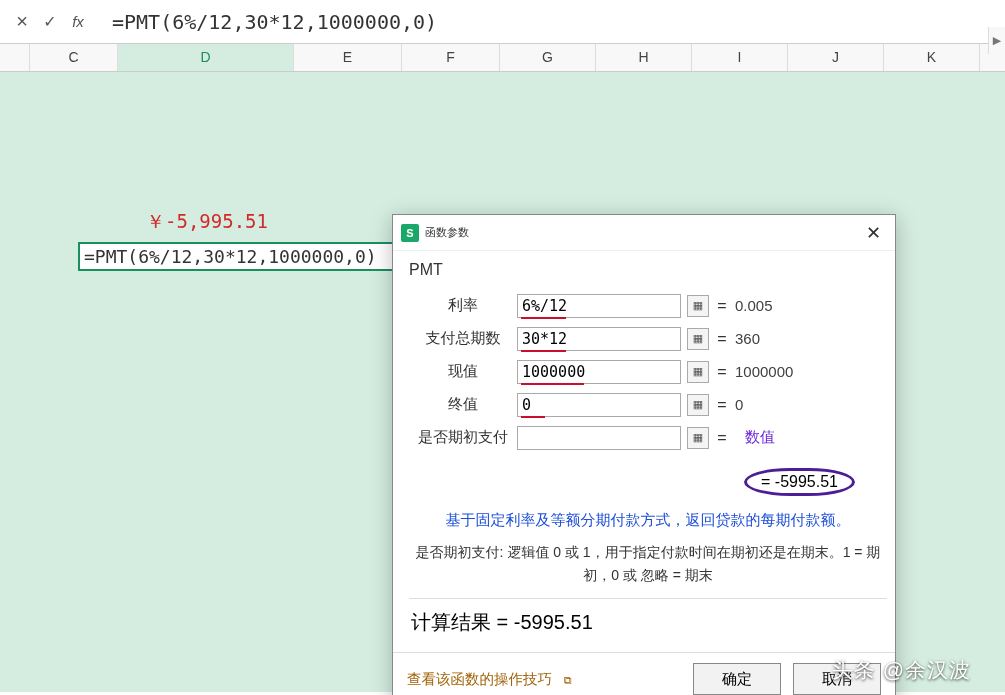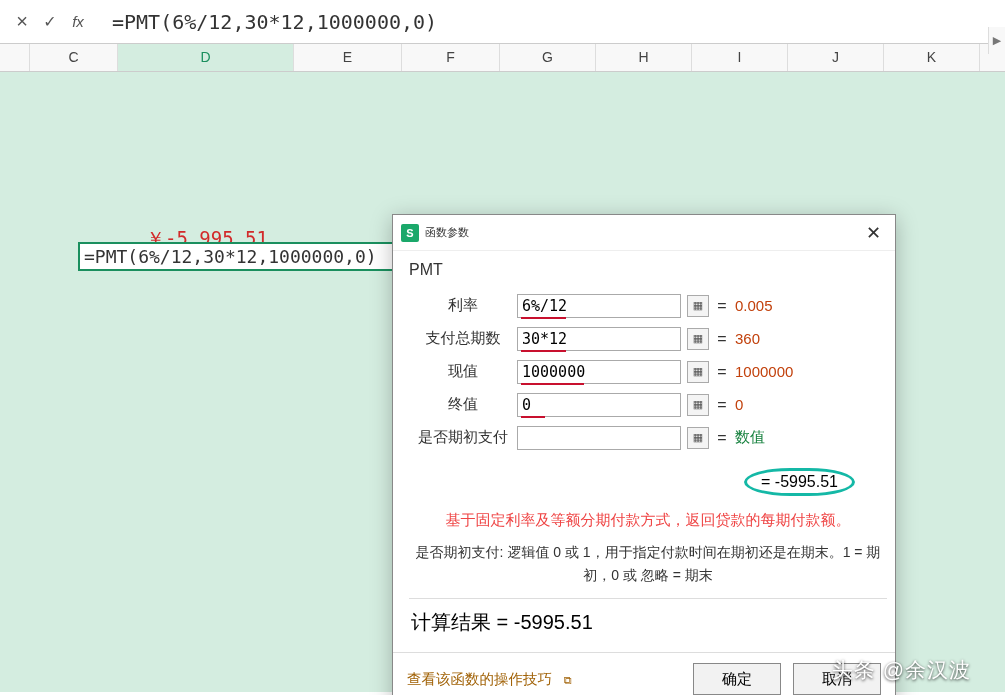--- a/index.html
+++ b/index.html
@@ -29,21 +29,21 @@
     color: #333; border: none; outline: none;
   }
   
   .col-headers { display: flex; height: 28px; border-bottom: 1px solid #ccc; background: #f8f8f8;}
   .col-headers .spacer { width: 30px; border-right: 1px solid #ddd; }
   .col-h { flex: 0 0 auto; text-align: center; line-height: 27px; color: #444; border-right: 1px solid #ddd; }
   .col-h.sel { background: #d4ede0; color: #1a8f5e; }
   
   .grid { position: relative; width: 1005px; height: 620px; background: #d4ede0; }
   .cell-result {
-    position: absolute; left: 118px; top: 154px; width: 150px; text-align: right;
+    position: absolute; left: 118px; top: 137px; width: 150px; text-align: right;
     color: #d22a2a; font-family: Consolas, monospace; font-size: 19px;
   }
   .cell-active {
     position: absolute; left: 78px; top: 170px; width: 320px;
     border: 2px solid #1a8f5e; background: #fff;
     font-family: Consolas, monospace; font-size: 18px; padding: 2px 4px;
     color: #333;
   }
   .fill-handle { position:absolute; right:-4px; bottom:-4px; width:7px; height:7px; background:#1a8f5e; }
   
@@ -71,31 +71,31 @@
     width: 164px; height: 24px; border: 1px solid #aaa;
     font-family: Consolas, monospace; font-size: 15px; padding: 0 4px;
     background: #fff;
   }
   .ref-btn {
     width: 22px; height: 22px; border: 1px solid #aaa; background: #f4f4f4;
     display: inline-flex; align-items:center; justify-content:center; cursor:pointer;
     font-size: 11px; color:#555;
   }
   .arg-eq { width: 14px; text-align:center; color:#333; font-size:16px;}
-  .arg-val { color:#c2410c; font-size:15px; }
-  .arg-val.muted { color:#15803d; }
+  .arg-val { color:#404040; font-size:15px; }
+  .arg-val.muted { color:#6d28d9;margin-left:10px; }
   .preview {
     text-align: right; padding: 6px 32px 6px 0; font-size: 16px;
     position: relative; margin-top: 8px;
   }
   .preview .circled {
     display: inline-block; padding: 2px 14px;
-    border: 3px solid #14b8a6; border-radius: 50%/60%;
-  }
-  .desc { color:#ef4444; font-size:15px; line-height:1.55; padding: 6px 2px 10px 2px; text-align: center;}
+    border: 3px solid #4c1d95; border-radius: 50%/60%;
+  }
+  .desc { color:#1d4ed8; font-size:15px; line-height:1.55; padding: 6px 2px 10px 2px; text-align: center;}
   .argdesc { color:#333; font-size:14px; line-height:1.6; padding: 0 4px 12px 4px; text-align: center;}
   .calc-result { border-top:1px solid #ddd; padding:10px 2px; font-size:20px; }
   .dlg-footer { display:flex; align-items:center; border-top:1px solid #ddd; padding:10px 14px 14px 14px; gap:12px;}
   .help-link { color:#a16207; font-size:14.5px; flex:1; cursor:pointer;font-family:Liberation Mono, monospace;}
   .help-link .ext { font-size:11px; margin-left:3px;}
   .btn {
     width:88px; height:32px; border:1px solid #888; background:#f2f2f2;
     font-size:15px; cursor:pointer;
   }
   .watermark {

